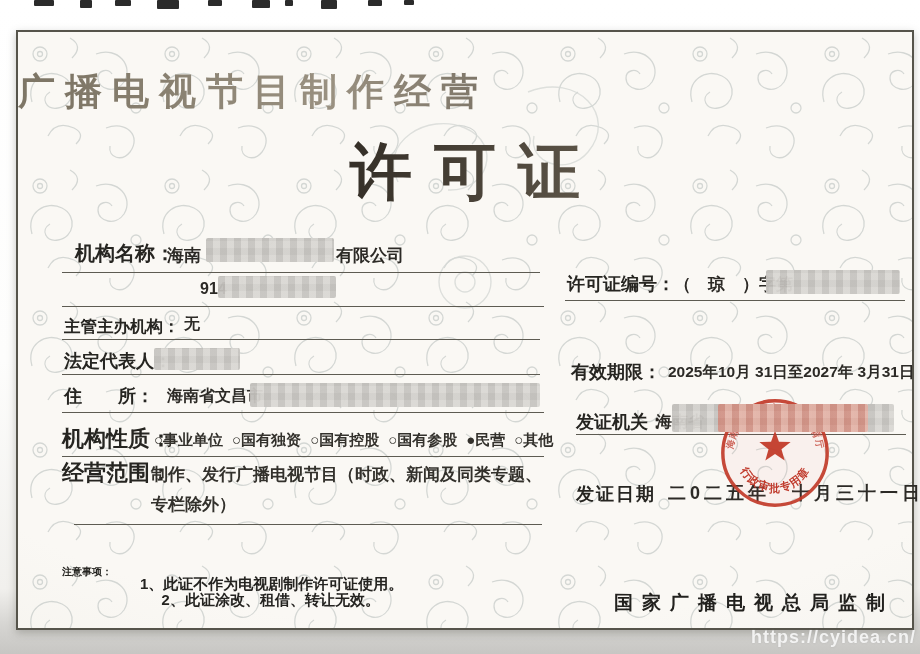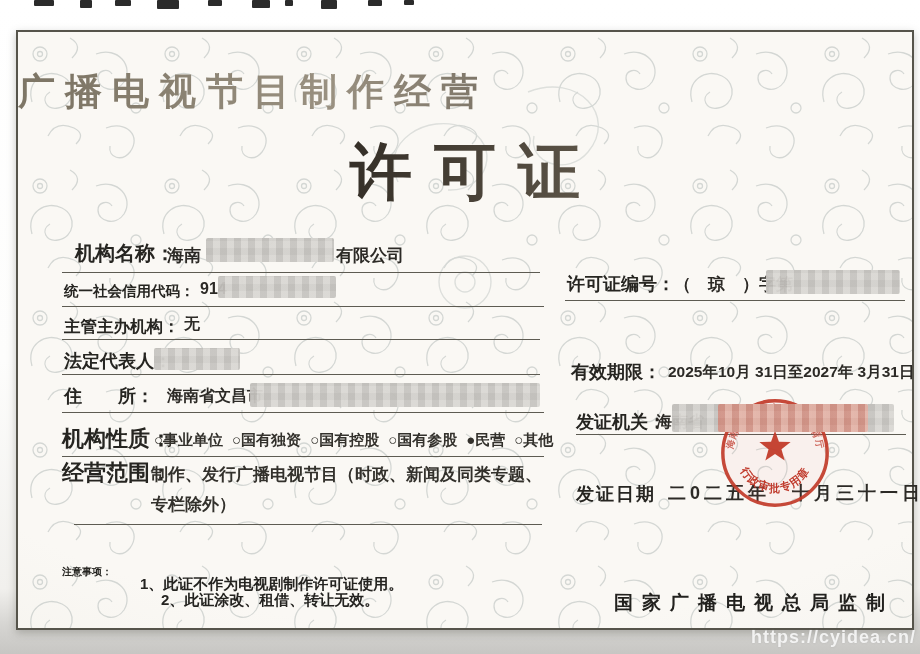--- a/index.html
+++ b/index.html
@@ -108,21 +108,20 @@
     <div class="content">
 
       <div class="abs title1">广播电视节目制作经营</div>
       <div class="abs title2">许可证</div>
 
       <div class="abs lbl" style="left:46px;top:208px;font-size:20px;margin-left:11px;">机构名称：</div>
       <div class="abs val" style="left:149px;top:212px;font-size:17px;">海南</div>
       <div class="abs val" style="left:318px;top:212px;font-size:17px;">有限公司</div>
       <div class="abs rule" style="left:44px;top:240px;width:478px;"></div>
 
-      <div class="abs lbl" style="left:46px;top:250px;font-size:14.5px;">统一社会信用代码：</div>
       <div class="abs val" style="left:182px;top:248px;font-size:16px;">914</div>
       <div class="abs rule" style="left:44px;top:274px;width:482px;"></div>
 
       <div class="abs lbl" style="left:46px;top:284px;font-size:16.5px;">主管主办机构：</div>
       <div class="abs val" style="left:166px;top:282px;font-size:16px;">无</div>
       <div class="abs rule" style="left:44px;top:307px;width:478px;"></div>
 
       <div class="abs lbl" style="left:46px;top:317px;font-size:18px;">法定代表人：</div>
       <div class="abs rule" style="left:44px;top:342px;width:478px;"></div>
 
@@ -173,21 +172,21 @@
       <div class="abs mosaic" style="left:188px;top:206px;width:128px;height:24px;"></div>
       <div class="abs mosaic" style="left:200px;top:244px;width:118px;height:22px;"></div>
       <div class="abs mosaic" style="left:136px;top:316px;width:86px;height:22px;"></div>
       <div class="abs mosaic" style="left:232px;top:351px;width:290px;height:24px;"></div>
       <div class="abs mosaic" style="left:748px;top:238px;width:134px;height:24px;"></div>
       <div class="abs mosaic" style="left:654px;top:372px;width:222px;height:28px;"></div>
       <div class="abs mosaic red" style="left:700px;top:372px;width:150px;height:28px;"></div>
 
       <div class="abs lbl" style="left:44px;top:533px;font-size:10px;">注意事项：</div>
       <div class="abs notes-item" style="left:122px;top:543px;">1、此证不作为电视剧制作许可证使用。</div>
-      <div class="abs notes-item" style="left:143px;top:559px;">2、此证涂改、租借、转让无效。</div>
+      <div class="abs notes-item" style="left:143px;top:559px;font-family:Liberation Mono, monospace;">2、此证涂改、租借、转让无效。</div>
 
       <div class="abs footer-line" style="left:596px;top:558px;">国家广播电视总局监制</div>
 
     </div>
   </div>
 
   <div class="watermark">https://cyidea.cn/</div>
 </div>
 
 </body></html>

